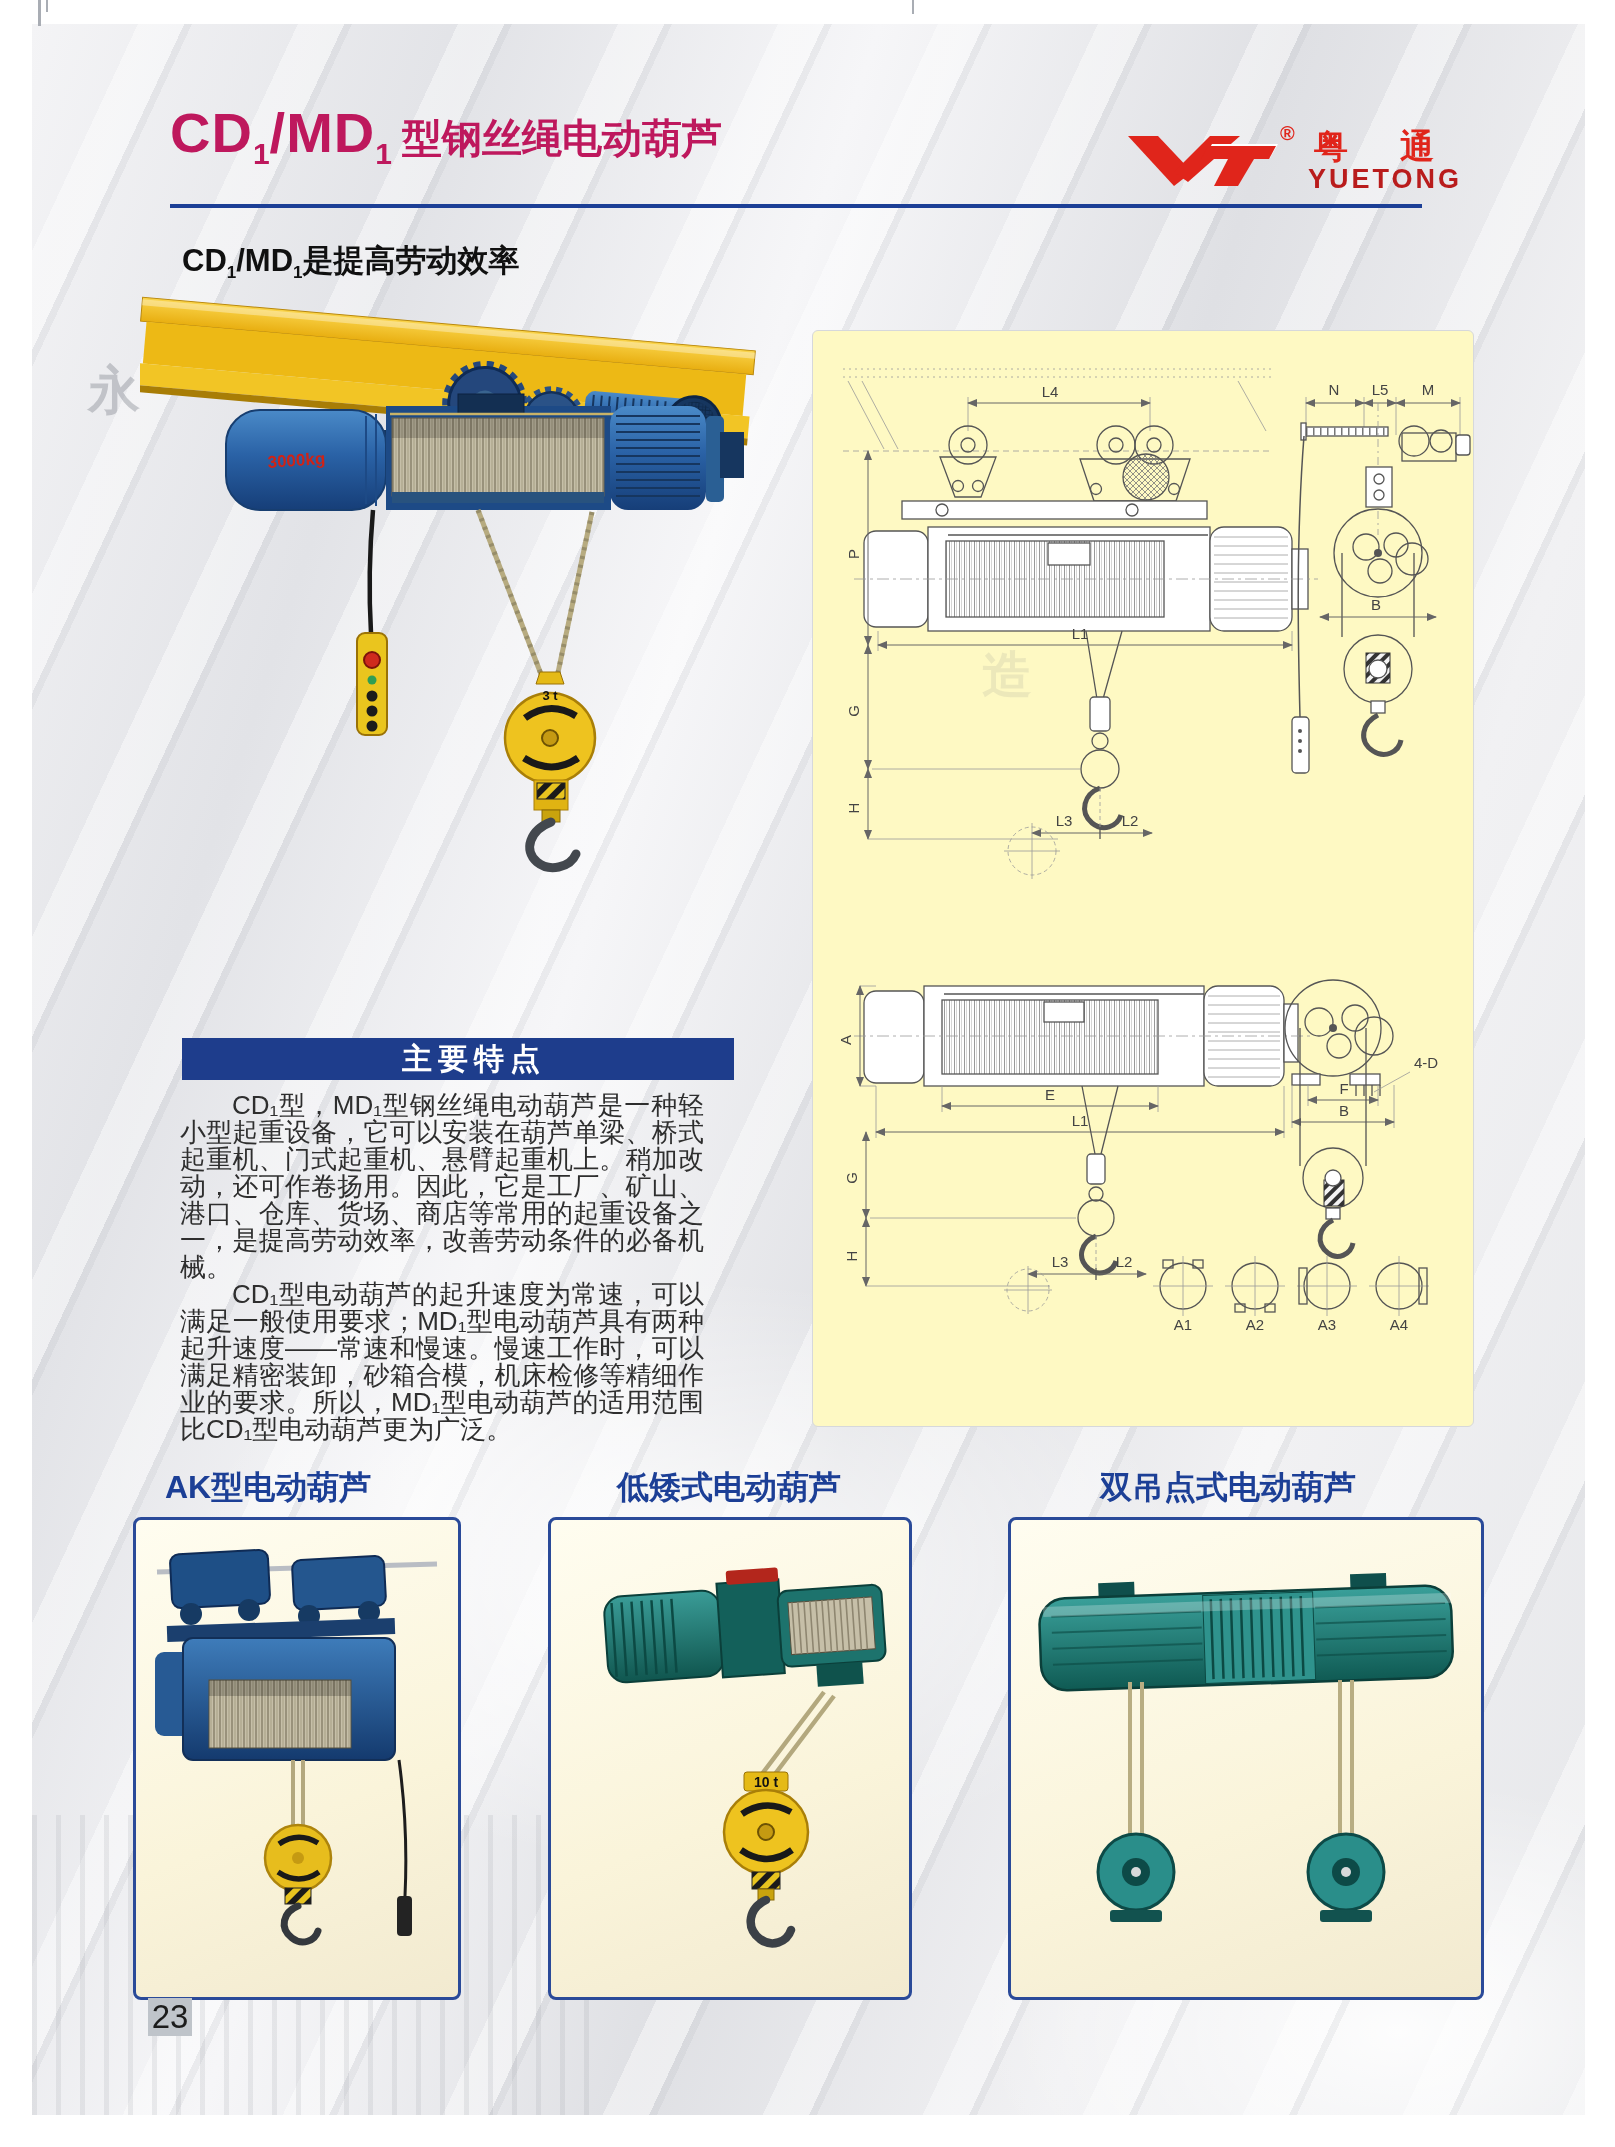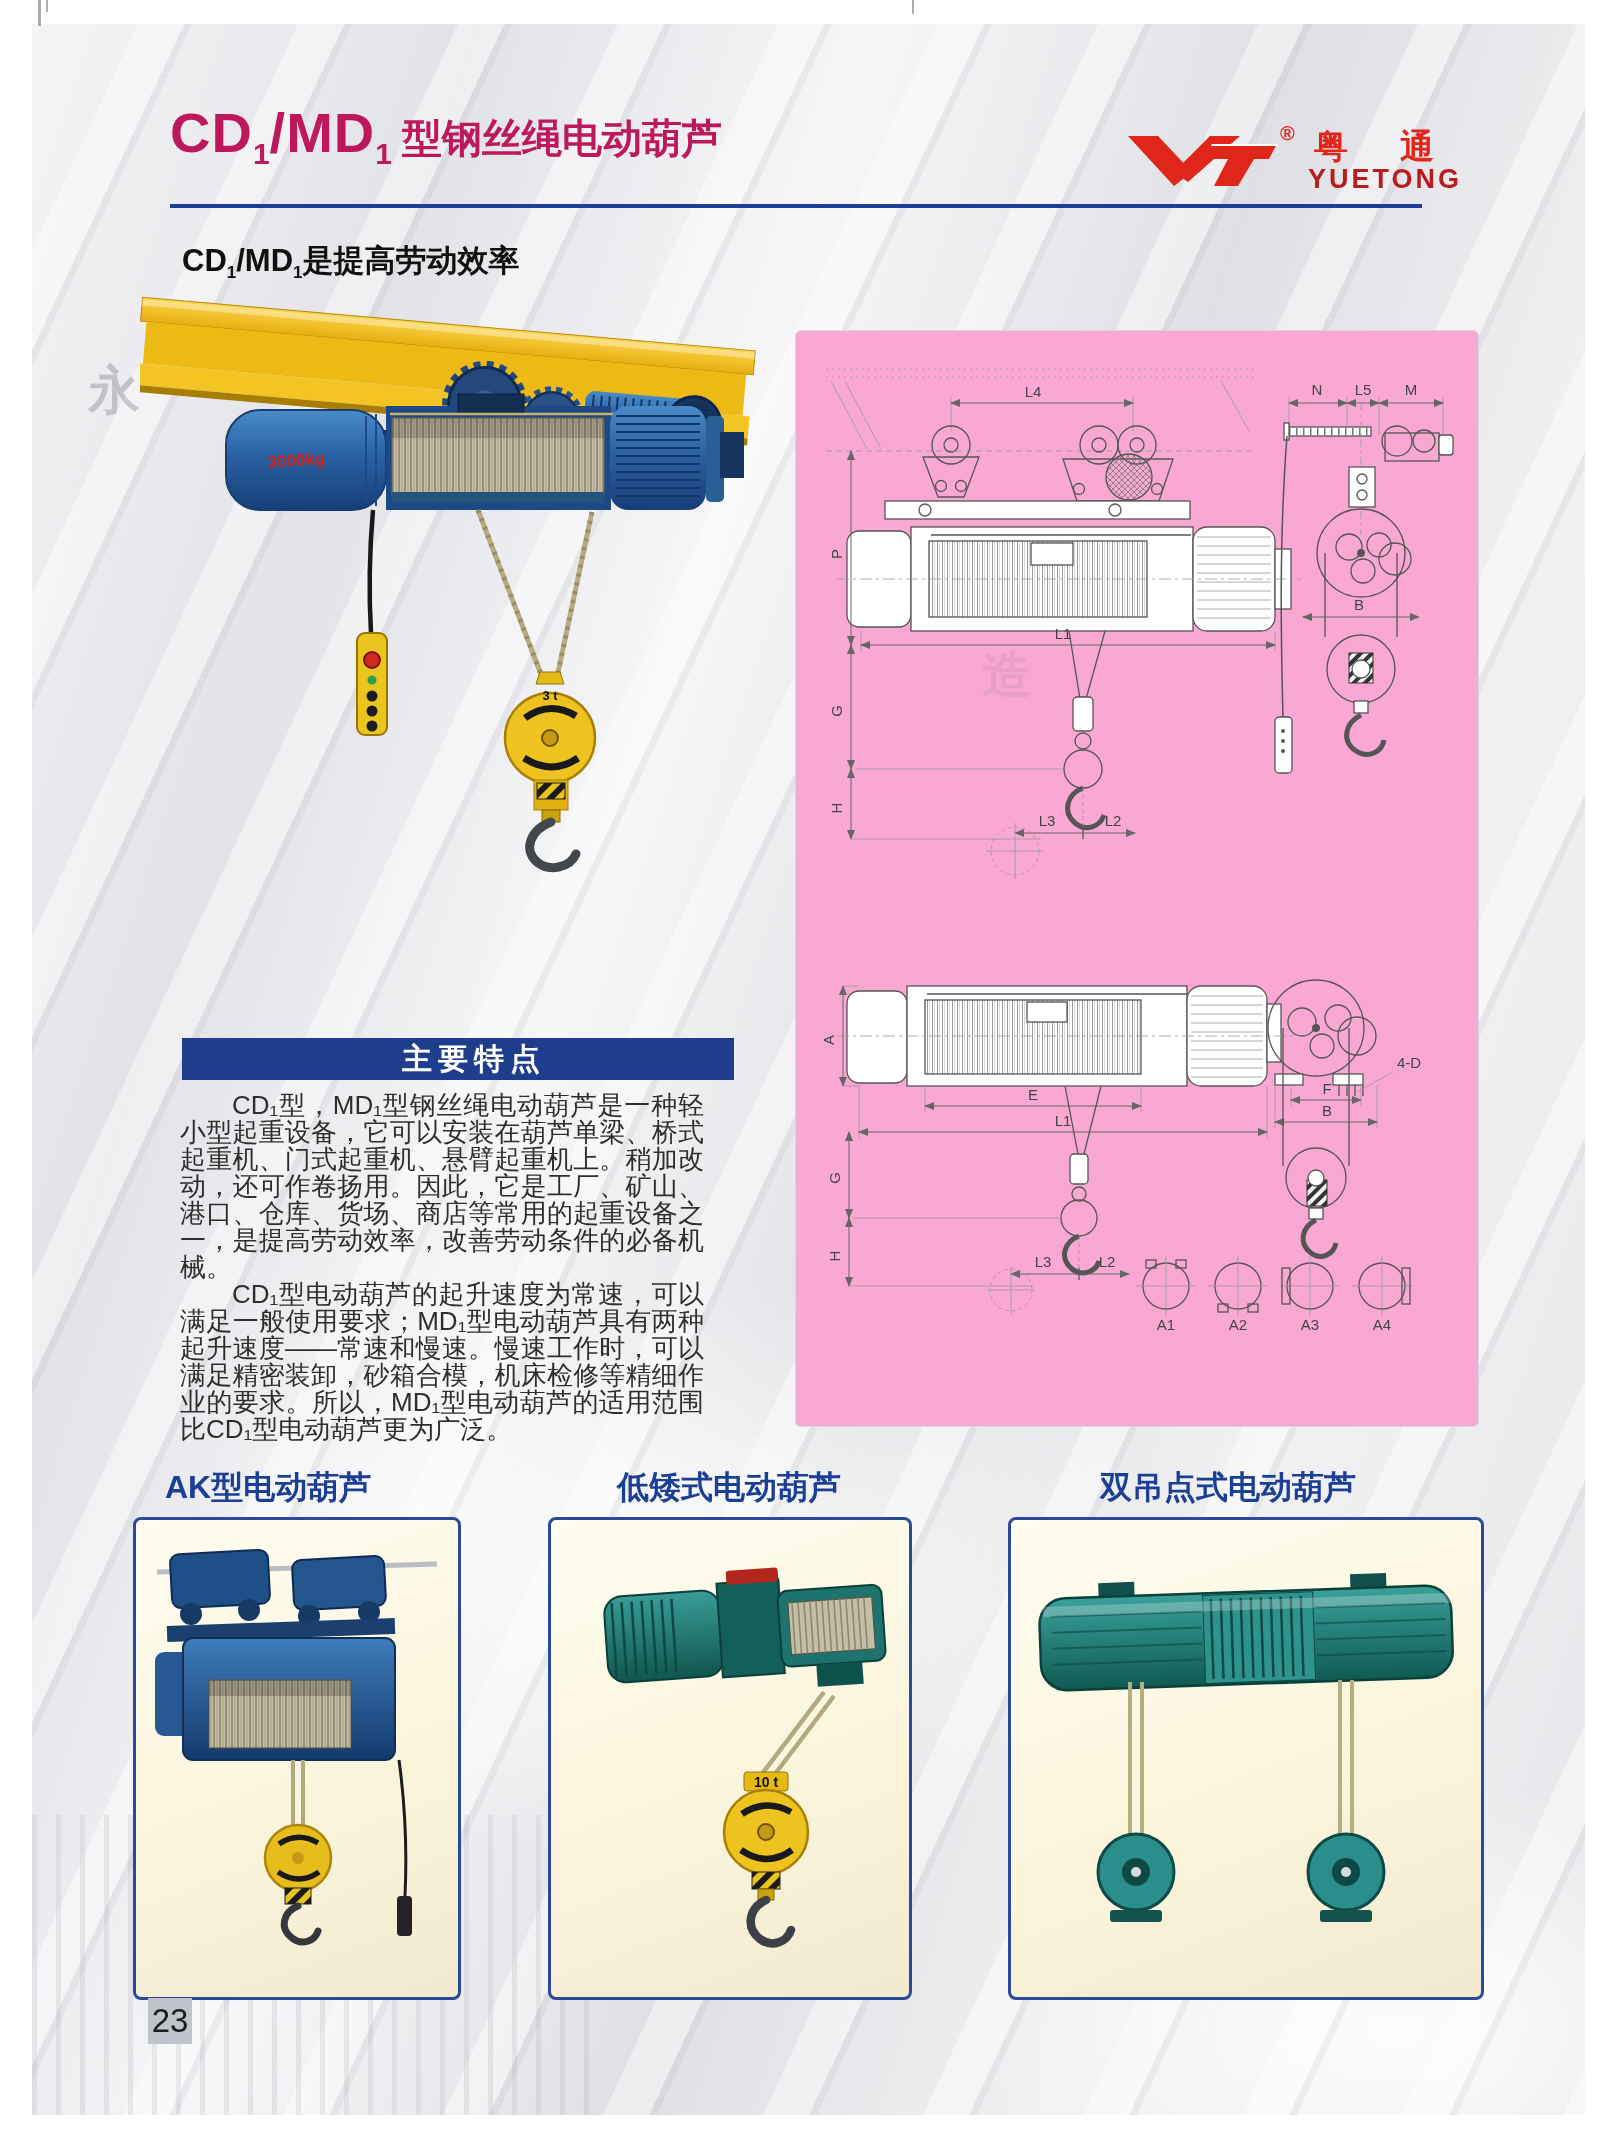--- a/index.html
+++ b/index.html
@@ -31,38 +31,38 @@
   .logo{position:absolute;left:1128px;top:112px;width:300px;height:90px;z-index:3;}
   .logo-mark{position:absolute;left:0;top:18px;}
   .logo-reg{position:absolute;left:152px;top:10px;color:#e0251b;font-size:20px;font-weight:bold;}
   .logo-cn{position:absolute;left:186px;top:12px;width:120px;display:flex;justify-content:space-between;
            color:#e0251b;font-size:34px;font-weight:bold;}
   .logo-en{position:absolute;left:180px;top:52px;color:#b91c1c;font-size:27px;font-weight:bold;letter-spacing:3px;text-align:right;}
   .subtitle{position:absolute;left:182px;top:240px;font-size:31px;font-weight:bold;color:#101010;z-index:3;white-space:nowrap;}
   .subtitle .tsub{font-size:17px;position:relative;top:7px;}
   
   .photo{position:absolute;left:140px;top:288px;width:625px;height:620px;z-index:2;}
-  .panel{position:absolute;left:795px;top:330px;width:660px;height:1095px;background:#f9a8d4;
-         border:1px solid #d6d8db;border-radius:6px;z-index:2;padding-left:22px;}
+  .panel{position:absolute;left:812px;top:330px;width:660px;height:1095px;background:#fef9c3;
+         border:1px solid #d6d8db;border-radius:6px;z-index:2;}
   .panel svg{position:absolute;left:0;top:0;}
   
   .feat-banner{position:absolute;left:182px;top:1038px;width:520px;height:42px;background:#1e3d8c;
     color:#ffffff;font-size:30px;font-weight:bold;display:flex;align-items:center;justify-content:center;
     letter-spacing:6px;z-index:3;padding-left:32px;}
   .feat-text{position:absolute;left:180px;top:1092px;width:524px;z-index:3;}
   .feat-text p{margin:0;font-size:26px;line-height:27px;color:#2e2e2e;text-align:justify;text-indent:2em;}
   
   .prod-head{position:absolute;font-size:32px;font-weight:bold;color:#1c3f96;z-index:3;white-space:nowrap;}
   .ph1{left:165px;top:1466px;} .ph2{left:617px;top:1466px;} .ph3{left:1100px;top:1466px;}
   .card{position:absolute;top:1517px;height:477px;border:3px solid #2a4a99;border-radius:8px;
     background:linear-gradient(160deg,#fffdf0 0%,#faf4da 60%,#f2ead0 100%);z-index:3;overflow:hidden;}
   .card1{left:133px;width:322px;} .card2{left:548px;width:358px;} .card3{left:1008px;width:470px;}
   .card svg{display:block;margin:14px auto 0;}
   
-  .pagenum{position:absolute;left:148px;top:1998px;width:44px;height:46px;background:#bfc4ca;
+  .pagenum{position:absolute;left:148px;top:1998px;width:44px;height:38px;background:#bfc4ca;
     display:flex;align-items:center;justify-content:center;font-size:33px;color:#1c1c1c;z-index:3;}
   
   text{font-family:"Liberation Sans","DejaVu Sans",sans-serif;}
   .dt{font-size:15px;fill:#444;}
   .dl{stroke:#666;stroke-width:1;fill:none;}
   .ext{stroke:#999;stroke-width:.8;fill:none;}
   .ol{stroke:#555;stroke-width:1.3;fill:none;}
   .olf{stroke:#555;stroke-width:1.3;fill:#ffffff;}
 </style>
 </head>

